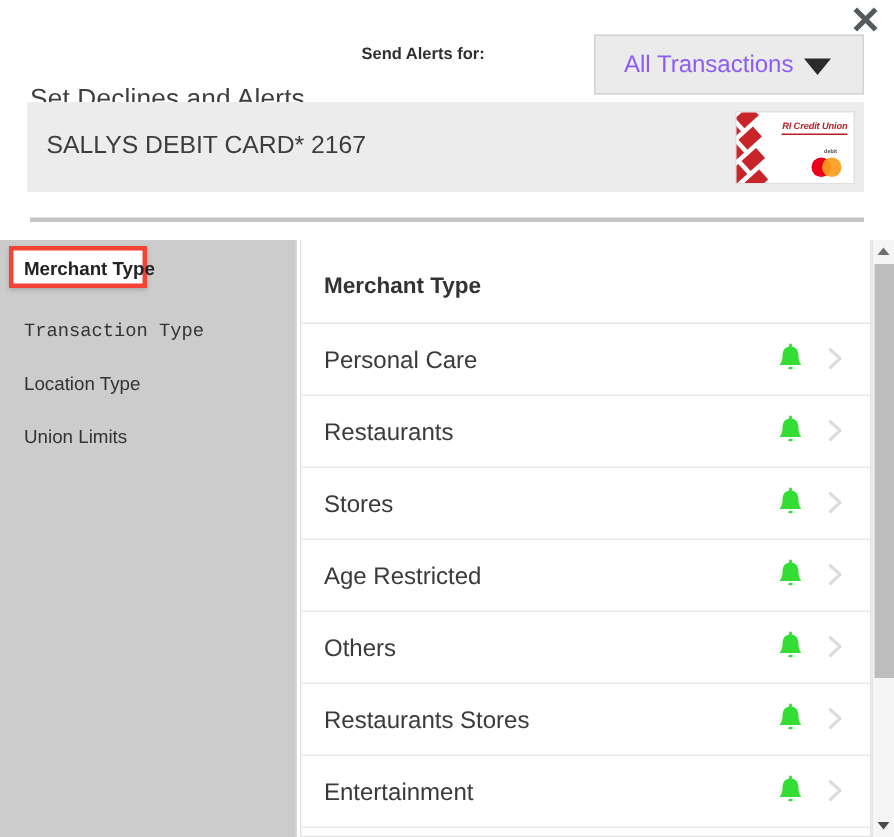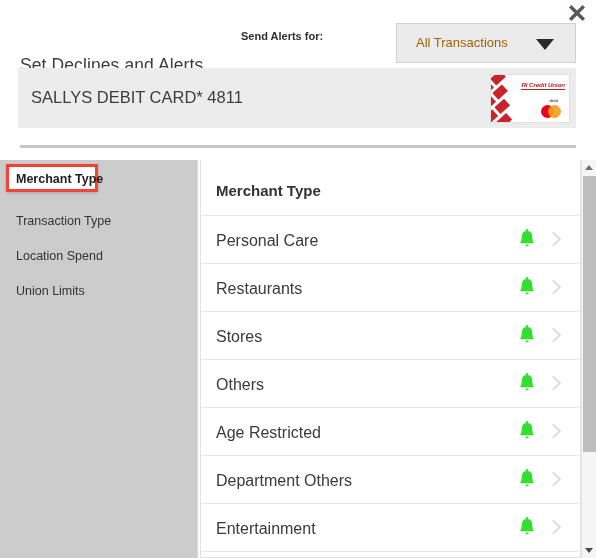--- a/index.html
+++ b/index.html
@@ -55,22 +55,22 @@
     left: 396px; top: 23px;
     width: 180px; height: 40px;
     background: #ebebeb;
     border: 1px solid #d2d2d2;
     box-sizing: border-box;
     cursor: pointer;
   }
   #txn-dropdown .dd-label {
     position: absolute;
     left: 19px; top: 11px;
-    font-size: 13px;
-    color: #a16207;
+    font-size: 16px;
+    color: #8b5cf6;
     white-space: nowrap;
   }
   #txn-dropdown .dd-caret {
     position: absolute;
     right: 21px; top: 15px;
     width: 0; height: 0;
     border-left: 9px solid transparent;
     border-right: 9px solid transparent;
     border-top: 11px solid #2a2a2a;
   }
@@ -308,21 +308,21 @@
 
   <div id="alerts-label">Send Alerts for:</div>
 
   <div id="txn-dropdown">
     <span class="dd-label">All Transactions</span>
     <span class="dd-caret"></span>
   </div>
 </div>
 
 <div id="card-panel">
-  <div id="card-name">SALLYS DEBIT CARD* 4811</div>
+  <div id="card-name">SALLYS DEBIT CARD* 2167</div>
 
   <div id="card-art">
     <span class="stripes">
       <svg width="62" height="58" viewBox="0 0 62 58">
         <g transform="rotate(-42 31 29)">
           <g fill="#c8252b">
             <rect x="-22" y="-4" width="13" height="9"></rect>
             <rect x="-6" y="-4" width="13" height="9"></rect>
             <rect x="10" y="-4" width="13" height="9"></rect>
             <rect x="26" y="-4" width="13" height="9"></rect>
@@ -356,25 +356,25 @@
 </div>
 
 <div id="divider"></div>
 
 <div id="body-area">
 
   <div id="tab-rail">
       <div class="tab-item active">
         <span class="tab-label">Merchant Type</span>
       </div>
-      <div class="tab-item" style="top: 45px;">
+      <div class="tab-item" style="top: 45px; font-family: Liberation Mono, monospace;">
         <span class="tab-label">Transaction Type</span>
       </div>
       <div class="tab-item" style="top: 80px;">
-        <span class="tab-label">Location Spend</span>
+        <span class="tab-label">Location Type</span>
       </div>
       <div class="tab-item" style="top: 115px;">
         <span class="tab-label">Union Limits</span>
       </div>
     </div>
 
   <div id="list-panel">
     <div id="panel-header">
       <span class="ph-title">Merchant Type</span>
     </div>
@@ -418,51 +418,51 @@
               <rect x="6.6" y="15.5" width="2.8" height="1.7" rx="0.7" fill="#33dd33"></rect>
             </svg>
           </span>
           <span class="row-chevron">
             <svg width="14" height="16" viewBox="0 0 14 16">
               <path d="M3.5 2 L10 8 L3.5 14" fill="none" stroke="#dcdcdc" stroke-width="2.1" stroke-linecap="round" stroke-linejoin="round"></path>
             </svg>
           </span>
         </div>
         <div class="list-row">
+          <span class="row-label">Age Restricted</span>
+          <span class="row-bell">
+            <svg width="16" height="20" viewBox="0 0 16 20">
+              <rect x="7.1" y="0" width="1.8" height="2.6" fill="#33dd33"></rect>
+              <path d="M8 2 C11.6 2 13.3 4.6 13.3 8 C13.3 11.6 14.6 13.4 15.2 14.3 L0.8 14.3 C1.4 13.4 2.7 11.6 2.7 8 C2.7 4.6 4.4 2 8 2 Z" fill="#33dd33"></path>
+              <rect x="6.6" y="15.5" width="2.8" height="1.7" rx="0.7" fill="#33dd33"></rect>
+            </svg>
+          </span>
+          <span class="row-chevron">
+            <svg width="14" height="16" viewBox="0 0 14 16">
+              <path d="M3.5 2 L10 8 L3.5 14" fill="none" stroke="#dcdcdc" stroke-width="2.1" stroke-linecap="round" stroke-linejoin="round"></path>
+            </svg>
+          </span>
+        </div>
+        <div class="list-row">
           <span class="row-label">Others</span>
           <span class="row-bell">
             <svg width="16" height="20" viewBox="0 0 16 20">
               <rect x="7.1" y="0" width="1.8" height="2.6" fill="#33dd33"></rect>
               <path d="M8 2 C11.6 2 13.3 4.6 13.3 8 C13.3 11.6 14.6 13.4 15.2 14.3 L0.8 14.3 C1.4 13.4 2.7 11.6 2.7 8 C2.7 4.6 4.4 2 8 2 Z" fill="#33dd33"></path>
               <rect x="6.6" y="15.5" width="2.8" height="1.7" rx="0.7" fill="#33dd33"></rect>
             </svg>
           </span>
           <span class="row-chevron">
             <svg width="14" height="16" viewBox="0 0 14 16">
               <path d="M3.5 2 L10 8 L3.5 14" fill="none" stroke="#dcdcdc" stroke-width="2.1" stroke-linecap="round" stroke-linejoin="round"></path>
             </svg>
           </span>
         </div>
         <div class="list-row">
-          <span class="row-label">Age Restricted</span>
-          <span class="row-bell">
-            <svg width="16" height="20" viewBox="0 0 16 20">
-              <rect x="7.1" y="0" width="1.8" height="2.6" fill="#33dd33"></rect>
-              <path d="M8 2 C11.6 2 13.3 4.6 13.3 8 C13.3 11.6 14.6 13.4 15.2 14.3 L0.8 14.3 C1.4 13.4 2.7 11.6 2.7 8 C2.7 4.6 4.4 2 8 2 Z" fill="#33dd33"></path>
-              <rect x="6.6" y="15.5" width="2.8" height="1.7" rx="0.7" fill="#33dd33"></rect>
-            </svg>
-          </span>
-          <span class="row-chevron">
-            <svg width="14" height="16" viewBox="0 0 14 16">
-              <path d="M3.5 2 L10 8 L3.5 14" fill="none" stroke="#dcdcdc" stroke-width="2.1" stroke-linecap="round" stroke-linejoin="round"></path>
-            </svg>
-          </span>
-        </div>
-        <div class="list-row">
-          <span class="row-label">Department Others</span>
+          <span class="row-label">Restaurants Stores</span>
           <span class="row-bell">
             <svg width="16" height="20" viewBox="0 0 16 20">
               <rect x="7.1" y="0" width="1.8" height="2.6" fill="#33dd33"></rect>
               <path d="M8 2 C11.6 2 13.3 4.6 13.3 8 C13.3 11.6 14.6 13.4 15.2 14.3 L0.8 14.3 C1.4 13.4 2.7 11.6 2.7 8 C2.7 4.6 4.4 2 8 2 Z" fill="#33dd33"></path>
               <rect x="6.6" y="15.5" width="2.8" height="1.7" rx="0.7" fill="#33dd33"></rect>
             </svg>
           </span>
           <span class="row-chevron">
             <svg width="14" height="16" viewBox="0 0 14 16">
               <path d="M3.5 2 L10 8 L3.5 14" fill="none" stroke="#dcdcdc" stroke-width="2.1" stroke-linecap="round" stroke-linejoin="round"></path>

